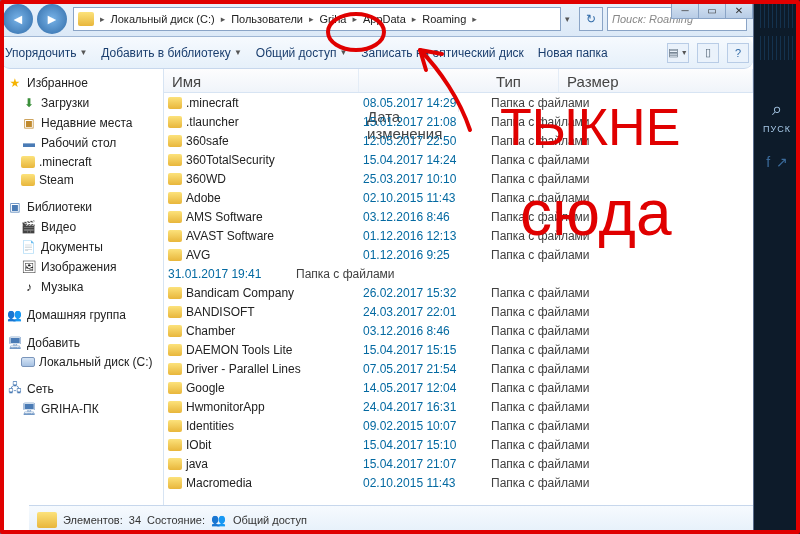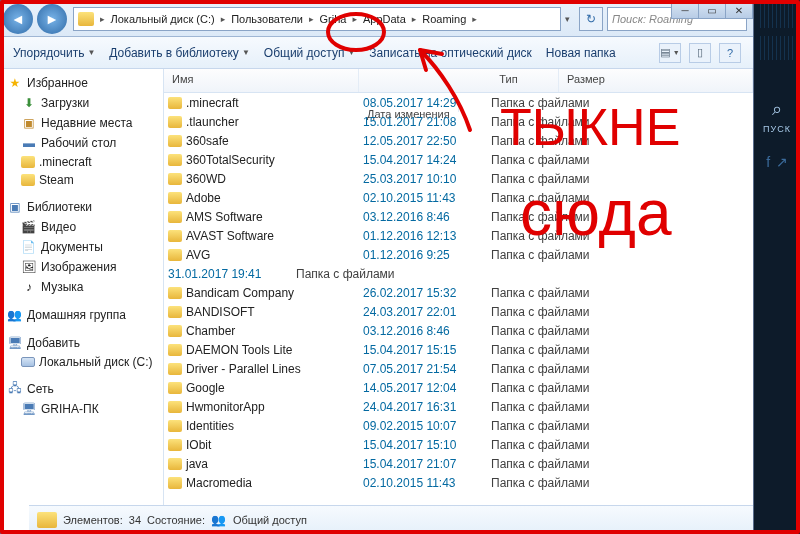--- a/index.html
+++ b/index.html
@@ -10,39 +10,39 @@
   .navbtn { width: 30px; height: 30px; border-radius: 50%; background: radial-gradient(#78b3e8,#2f6aa7); margin: 0 2px; display:flex;align-items:center;justify-content:center;color:#fff;font-size:14px;}
   .addr { flex: 1; height: 24px; background: #fff; border: 1px solid #8aa4c6; margin: 0 4px; display: flex; align-items: center; font-size: 11px; color: #222; overflow:hidden;}
   .addr .seg { padding: 0 4px; display:flex;align-items:center;}
   .addr .ar { color:#555; padding:0 2px;font-size:9px;}
   .addr .foldicon{width:16px;height:14px;background:linear-gradient(#fce27b,#e8b63b);border-radius:2px;margin:0 4px;}
   .refresh{width:24px;height:24px;border:1px solid #8aa4c6;background:#eaf2fb;margin-right:4px;display:flex;align-items:center;justify-content:center;color:#2f6aa7;font-size:12px;}
   .search{width:140px;height:24px;border:1px solid #8aa4c6;background:#fff;margin-right:6px;display:flex;align-items:center;padding:0 4px;font-size:11px;color:#888;font-style:italic;}
   .winbtns{position:absolute;top:0;right:0;display:flex;}
   .winbtn{width:28px;height:18px;background:linear-gradient(#d7e4f3,#b8cce6);border:1px solid #8aa4c6;margin-left:-1px;display:flex;align-items:center;justify-content:center;font-size:10px;color:#333;}
   
-  .toolbar{height:32px;background:linear-gradient(#f6fafe,#e6f0fa);border-bottom:1px solid #c7d7ec;display:flex;align-items:center;font-size:12px;color:#1a3e6e;padding:0 12px;gap:14px;}
+  .toolbar{height:32px;background:linear-gradient(#f6fafe,#e6f0fa);border-bottom:1px solid #c7d7ec;display:flex;align-items:center;font-size:12px;color:#1a3e6e;padding:0 4px;gap:14px;border-radius:9px;}
   .toolbar .tbitem{display:flex;align-items:center;gap:3px;cursor:default;}
   .toolbar .drop{font-size:8px;color:#555;}
   .toolbar .rightctl{margin-left:auto;display:flex;gap:8px;color:#567;}
   .iconbtn{width:22px;height:20px;border:1px solid #b8cce6;background:#eaf2fb;display:flex;align-items:center;justify-content:center;font-size:11px;}
   
   .main{flex:1;display:flex;overflow:hidden;}
   .sidebar{width:163px;background:#fff;border-right:1px solid #d7e4f3;overflow-y:auto;font-size:12px;padding-top:4px;}
   .sgroup{margin-bottom:8px;}
   .sgtitle{display:flex;align-items:center;gap:4px;padding:2px 6px;color:#222;}
   .sitem{display:flex;align-items:center;gap:4px;padding:2px 6px 2px 20px;color:#222;}
   .sicon{width:16px;height:16px;display:inline-flex;align-items:center;justify-content:center;font-size:12px;}
   .star{color:#f5b301;}
   .folder{width:14px;height:12px;background:linear-gradient(#fce27b,#e8b63b);border-radius:2px;display:inline-block;}
   .disk{width:14px;height:10px;background:linear-gradient(#d5e4f5,#a7c2e3);border:1px solid #7a95bb;border-radius:2px;display:inline-block;}
   .comp{color:#4a7bb5;}
   
   .filelist{flex:1;display:flex;flex-direction:column;overflow:hidden;}
-  .cols{height:24px;background:linear-gradient(#fdfdfe,#f0f4fa);border-bottom:1px solid #d7e4f3;display:flex;font-size:11px;color:#444;}
+  .cols{height:24px;background:linear-gradient(#fdfdfe,#f0f4fa);border-bottom:1px solid #d7e4f3;display:flex;font-size:15px;color:#444;}
   .col{padding:4px 8px;border-right:1px solid #e4ecf6;}
   .col.name{width:195px;}
   .col.date{width:100px;margin-top:35px;}
   .col.type{width:100px;text-align:center;}
   .col.size{flex:1;}
   .rows{flex:1;overflow-y:auto;font-size:12px;}
   .row{display:flex;align-items:center;height:19px;padding:0 4px;}
   .cell{overflow:hidden;white-space:nowrap;text-overflow:ellipsis;}
   .cell.name{width:195px;display:flex;align-items:center;gap:4px;color:#222;}
   .cell.date{width:100px;color:#0369a1;}

